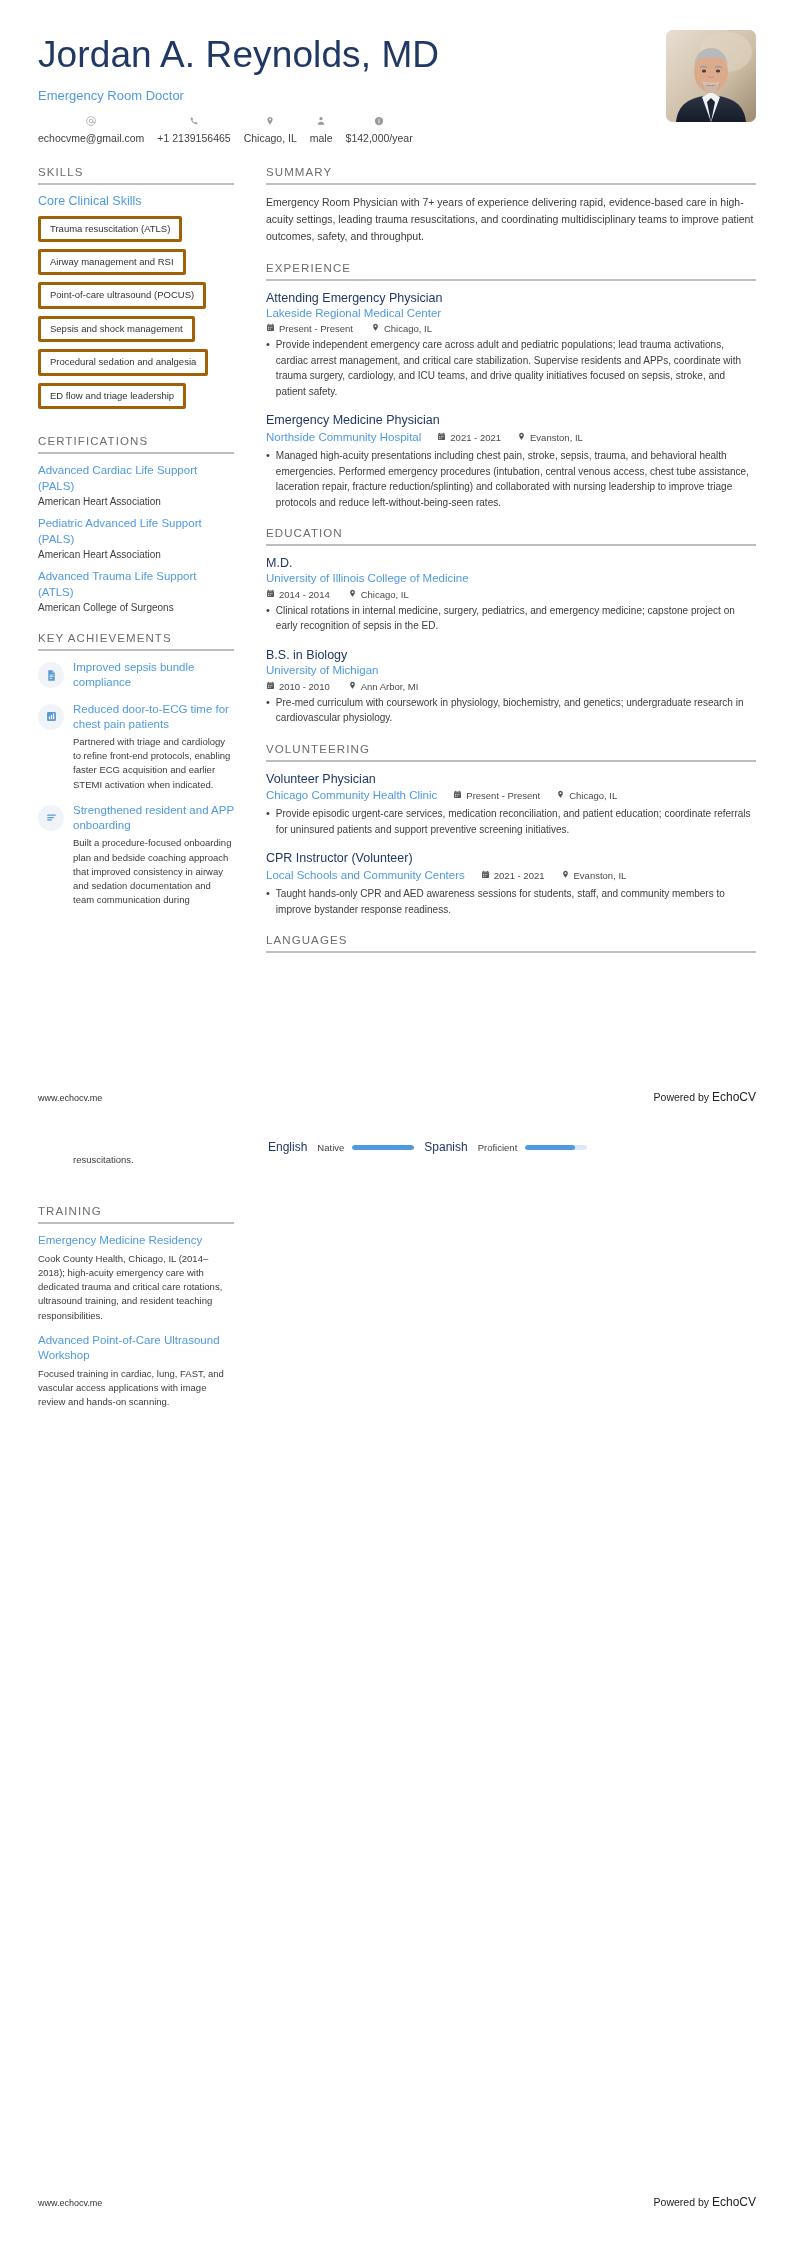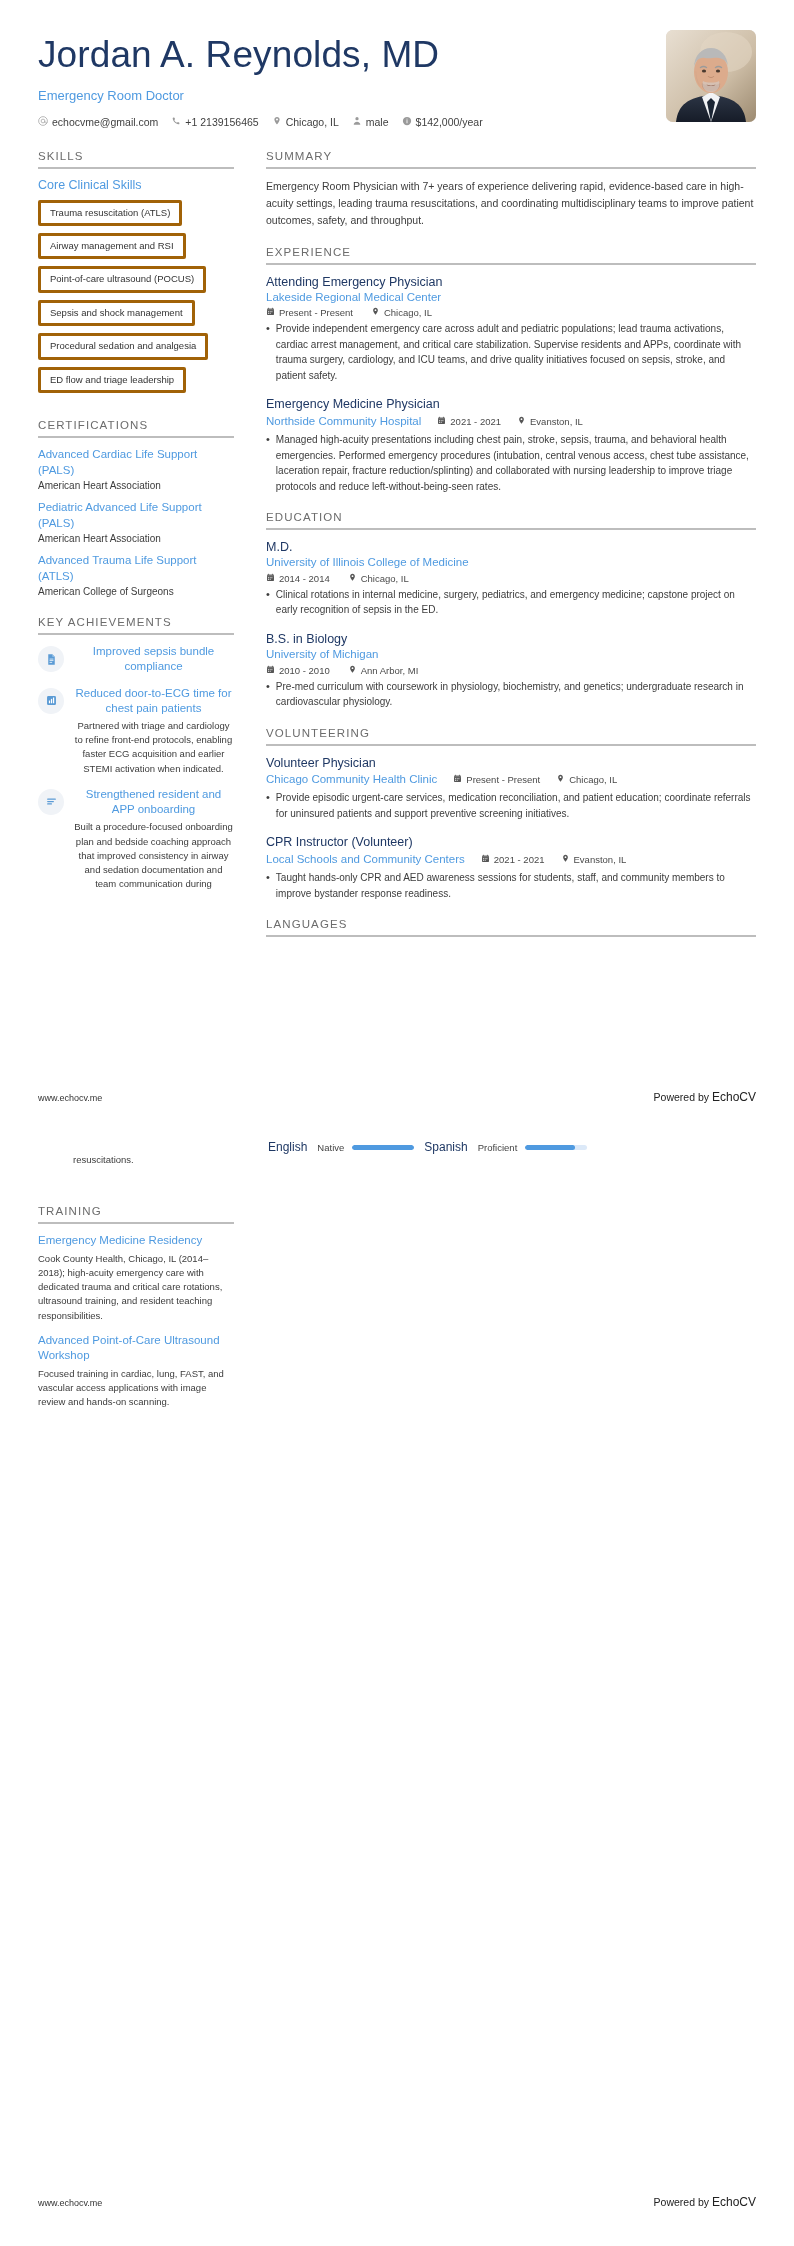--- a/index.html
+++ b/index.html
@@ -43,21 +43,21 @@
   }
   .contact-row {
     margin-top: 13px;
     display: flex;
     align-items: center;
     flex-wrap: wrap;
     gap: 13px;
     font-size: 10.5px;
     color: #3f3f3f;
   }
-  .contact-item { display: flex; align-items: center; gap: 4px; }
+  .contact-item { display: flex; align-items: center; gap: 4px; flex-direction: column; }
   .contact-item svg { flex: 0 0 auto; }
 
   .photo {
     width: 90px;
     height: 92px;
     border-radius: 7px;
     overflow: hidden;
     flex: 0 0 auto;
     background: #d8cfc4;
     position: relative;
@@ -133,21 +133,21 @@
   .ach-icon {
     width: 26px; height: 26px;
     flex: 0 0 26px;
     border-radius: 50%;
     background: #f0f3f7;
     display: flex;
     align-items: center;
     justify-content: center;
     margin-top: 2px;
   }
-  .ach-body { flex: 1 1 auto; text-align: center; }
+  .ach-body { flex: 1 1 auto; }
   .ach-title {
     color: #4f9ae0;
     font-size: 11.5px;
     line-height: 1.32;
   }
   .ach-desc {
     font-size: 9.5px;
     line-height: 1.5;
     color: #3c3c3c;
     margin-top: 3px;

